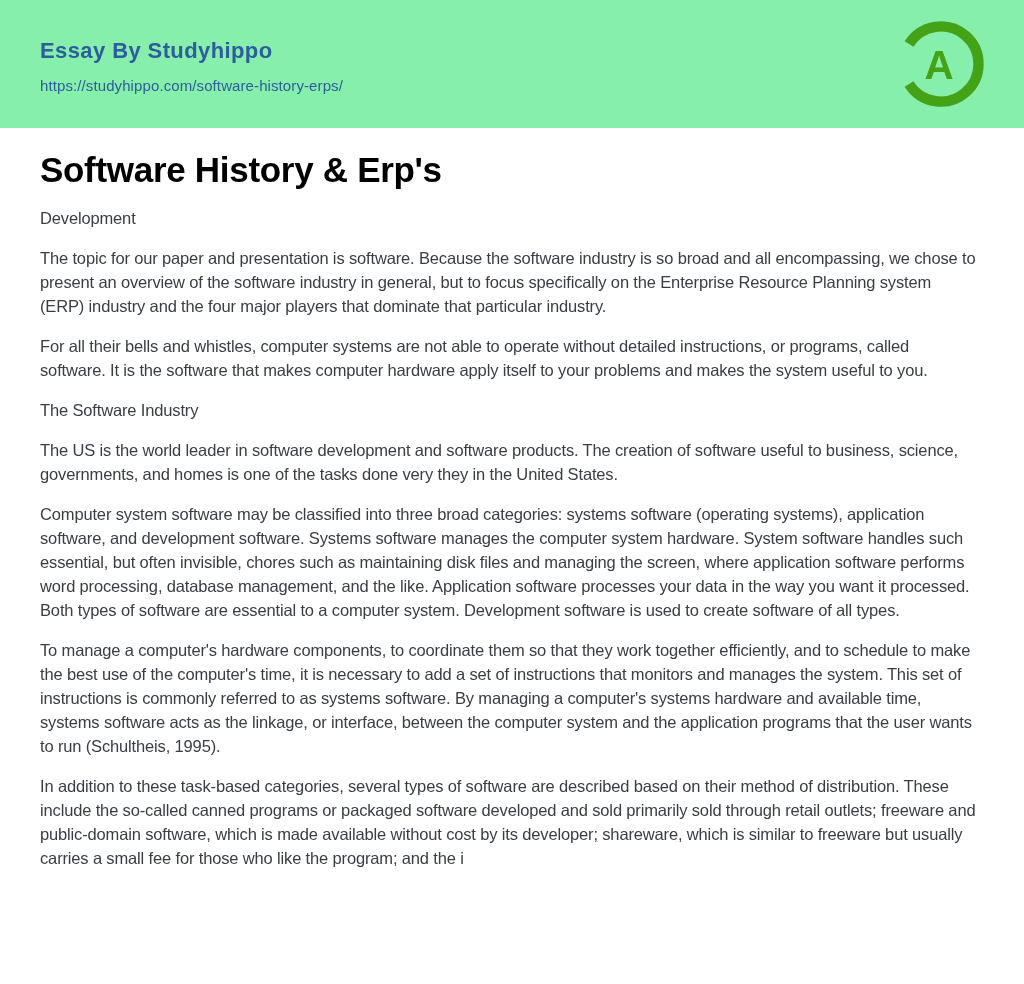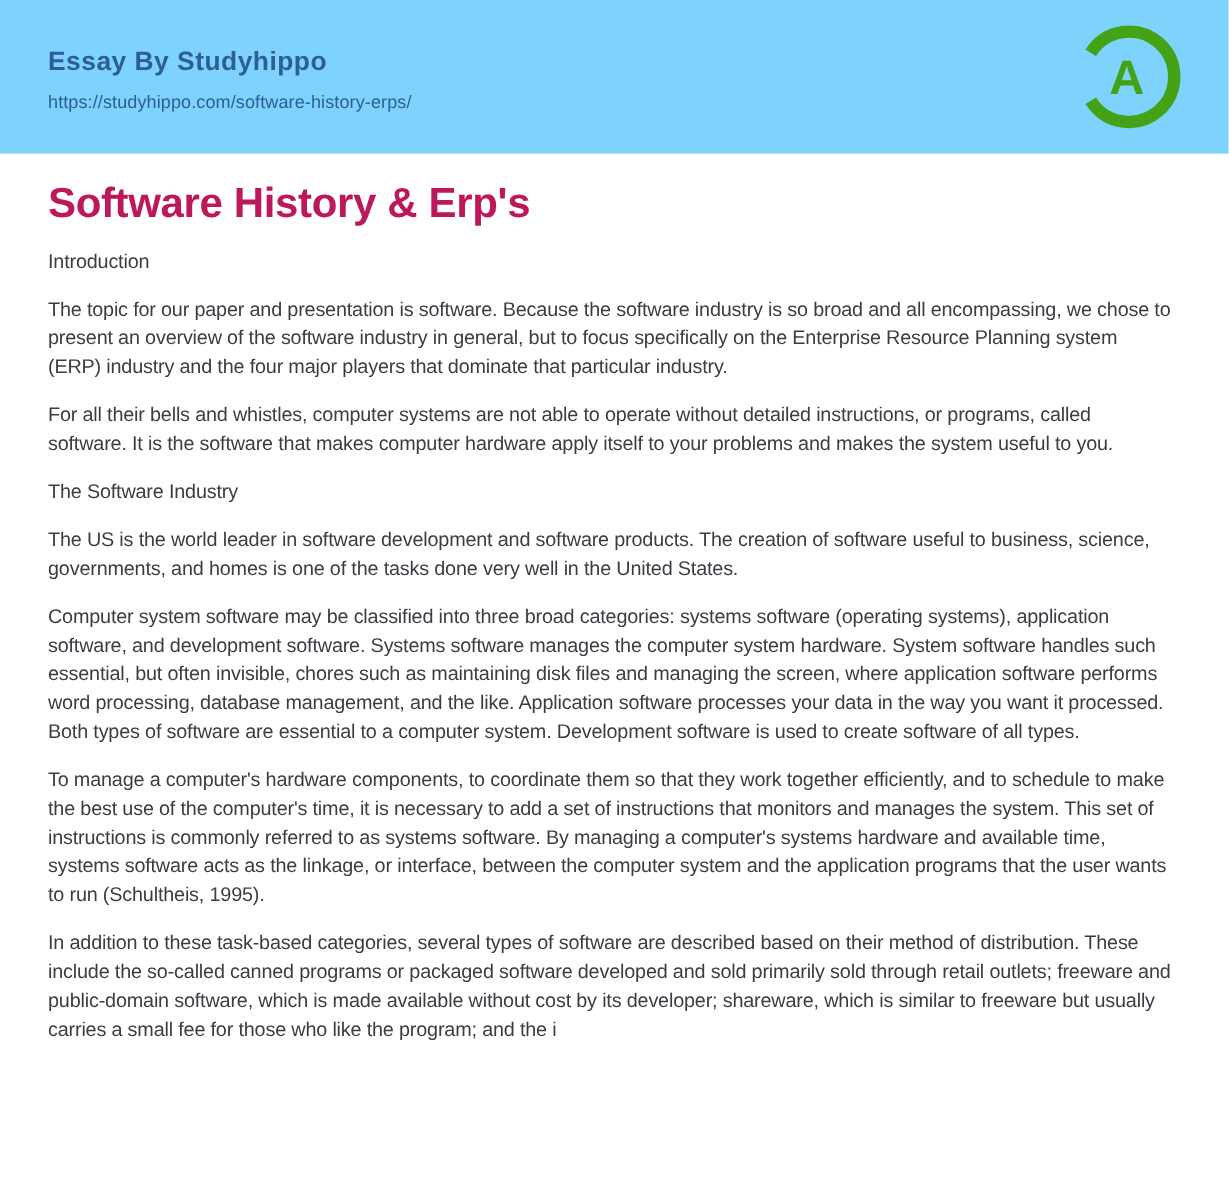--- a/index.html
+++ b/index.html
@@ -9,21 +9,21 @@
     width: 1024px;
     font-family: "Liberation Sans", sans-serif;
   }
   .page {
     width: 1024px;
     height: 984px;
     background: #ffffff;
     overflow: hidden;
   }
   .header {
-    background: #7dd3fc;
+    background: #86efac;
     height: 128px;
     box-sizing: border-box;
     padding: 0 38px 0 40px;
     display: flex;
     align-items: center;
     justify-content: space-between;
   }
   .header-left {
     display: flex;
     flex-direction: column;
@@ -65,21 +65,21 @@
   }
   .content {
     box-sizing: border-box;
     padding: 21px 46px 0 40px;
   }
   .title {
     margin: 0 0 15px 0;
     font-size: 35px;
     line-height: 42px;
     font-weight: 800;
-    color: #be185d;
+    color: #000000;
     letter-spacing: -0.3px;
   }
   .para {
     margin: 16px 0;
     font-size: 16.5px;
     line-height: 24px;
     color: #3a3d43;
     letter-spacing: -0.15px;
     font-weight: 400;
   }
@@ -99,29 +99,29 @@
       <svg viewBox="0 0 100 100">
         <path class="logo-arc" d="M 18.1 28.8 A 40 40 0 1 1 18.1 71.2"></path>
         <text class="logo-letter" x="50" y="65.5" text-anchor="middle">A</text>
       </svg>
     </div>
   </header>
 
   <main class="content">
     <h1 class="title">Software History &amp; Erp's</h1>
 
-    <p class="para">Introduction</p>
+    <p class="para">Development</p>
 
     <p class="para">The topic for our paper and presentation is software. Because the software industry is so broad and all encompassing, we chose to present an overview of the software industry in general, but to focus specifically on the Enterprise Resource Planning system (ERP) industry and the four major players that dominate that particular industry.</p>
 
     <p class="para">For all their bells and whistles, computer systems are not able to operate without detailed instructions, or programs, called software. It is the software that makes computer hardware apply itself to your problems and makes the system useful to you.</p>
 
     <p class="para">The Software Industry</p>
 
-    <p class="para">The US is the world leader in software development and software products. The creation of software useful to business, science, governments, and homes is one of the tasks done very well in the United States.</p>
+    <p class="para">The US is the world leader in software development and software products. The creation of software useful to business, science, governments, and homes is one of the tasks done very they in the United States.</p>
 
     <p class="para">Computer system software may be classified into three broad categories: systems software (operating systems), application software, and development software. Systems software manages the computer system hardware. System software handles such essential, but often invisible, chores such as maintaining disk files and managing the screen, where application software performs word processing, database management, and the like. Application software processes your data in the way you want it processed. Both types of software are essential to a computer system. Development software is used to create software of all types.</p>
 
     <p class="para">To manage a computer's hardware components, to coordinate them so that they work together efficiently, and to schedule to make the best use of the computer's time, it is necessary to add a set of instructions that monitors and manages the system. This set of instructions is commonly referred to as systems software. By managing a computer's systems hardware and available time, systems software acts as the linkage, or interface, between the computer system and the application programs that the user wants to run (Schultheis, 1995).</p>
 
     <p class="para">In addition to these task-based categories, several types of software are described based on their method of distribution. These include the so-called canned programs or packaged software developed and sold primarily sold through retail outlets; freeware and public-domain software, which is made available without cost by its developer; shareware, which is similar to freeware but usually carries a small fee for those who like the program; and the i</p>
   </main>
 
 </div>
 

